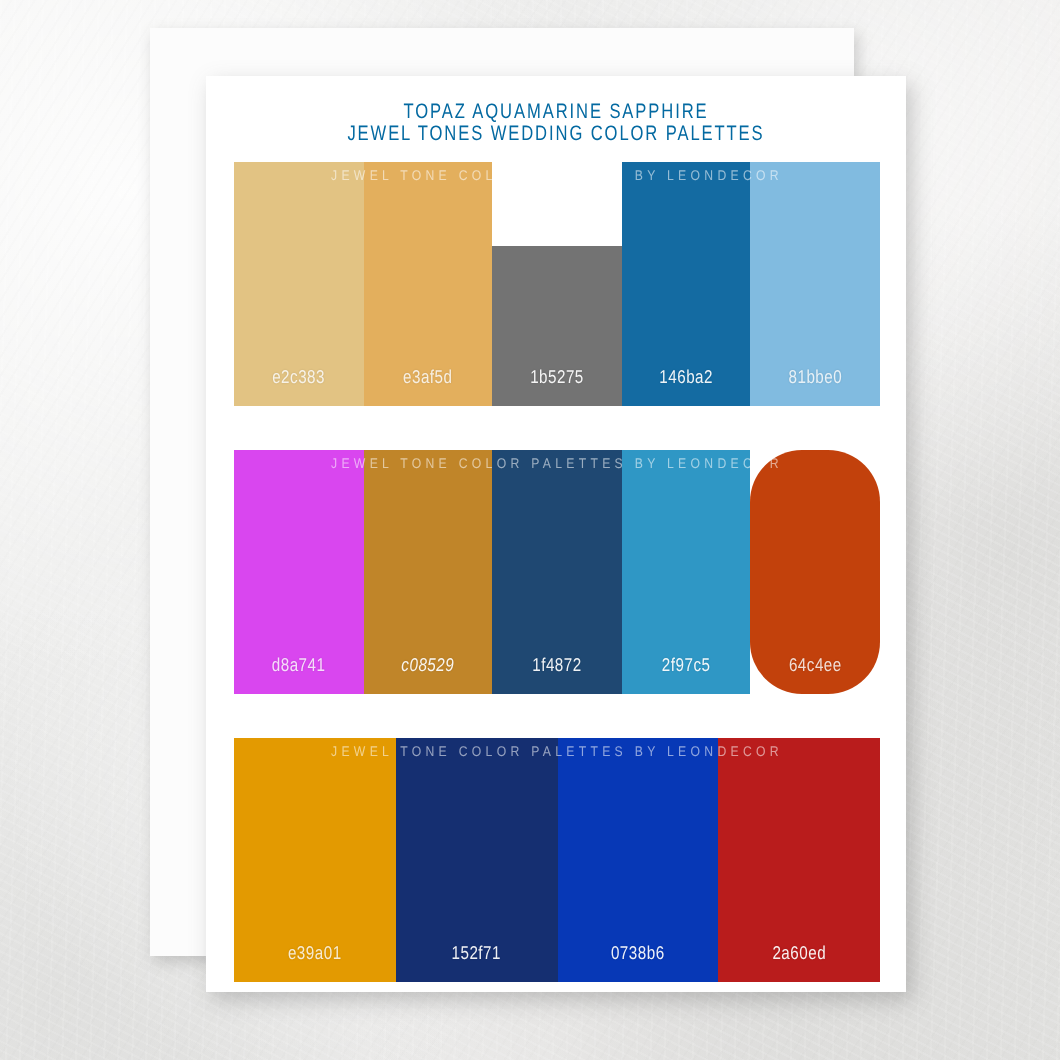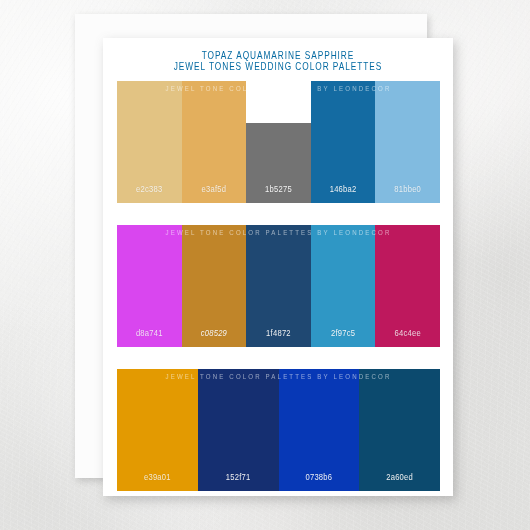--- a/index.html
+++ b/index.html
@@ -157,36 +157,36 @@
           </div>
           <div class="swatch" style="background: rgb(192, 133, 41); font-style: italic;">
             <span class="swatch-code">c08529</span>
           </div>
           <div class="swatch" style="background: rgb(31, 72, 114);">
             <span class="swatch-code">1f4872</span>
           </div>
           <div class="swatch" style="background: rgb(47, 151, 197);">
             <span class="swatch-code">2f97c5</span>
           </div>
-          <div class="swatch light" style="background: #be185d;">
+          <div class="swatch light" style="background: #c2410c; border-radius: 26px;">
             <span class="swatch-code">64c4ee</span>
           </div>
           <div class="watermark">JEWEL TONE COLOR PALETTES BY LEONDECOR</div>
         </div>
         <div class="palette-row">
           <div class="swatch light" style="background: rgb(227, 154, 1);">
             <span class="swatch-code">e39a01</span>
           </div>
           <div class="swatch" style="background: rgb(21, 47, 113);">
             <span class="swatch-code">152f71</span>
           </div>
           <div class="swatch" style="background: rgb(7, 56, 182);">
             <span class="swatch-code">0738b6</span>
           </div>
-          <div class="swatch" style="background: #0c4a6e;">
+          <div class="swatch" style="background: #b91c1c;">
             <span class="swatch-code">2a60ed</span>
           </div>
           <div class="watermark">JEWEL TONE COLOR PALETTES BY LEONDECOR</div>
         </div>
       </div>
 
   </div>
 
 </div>
 

